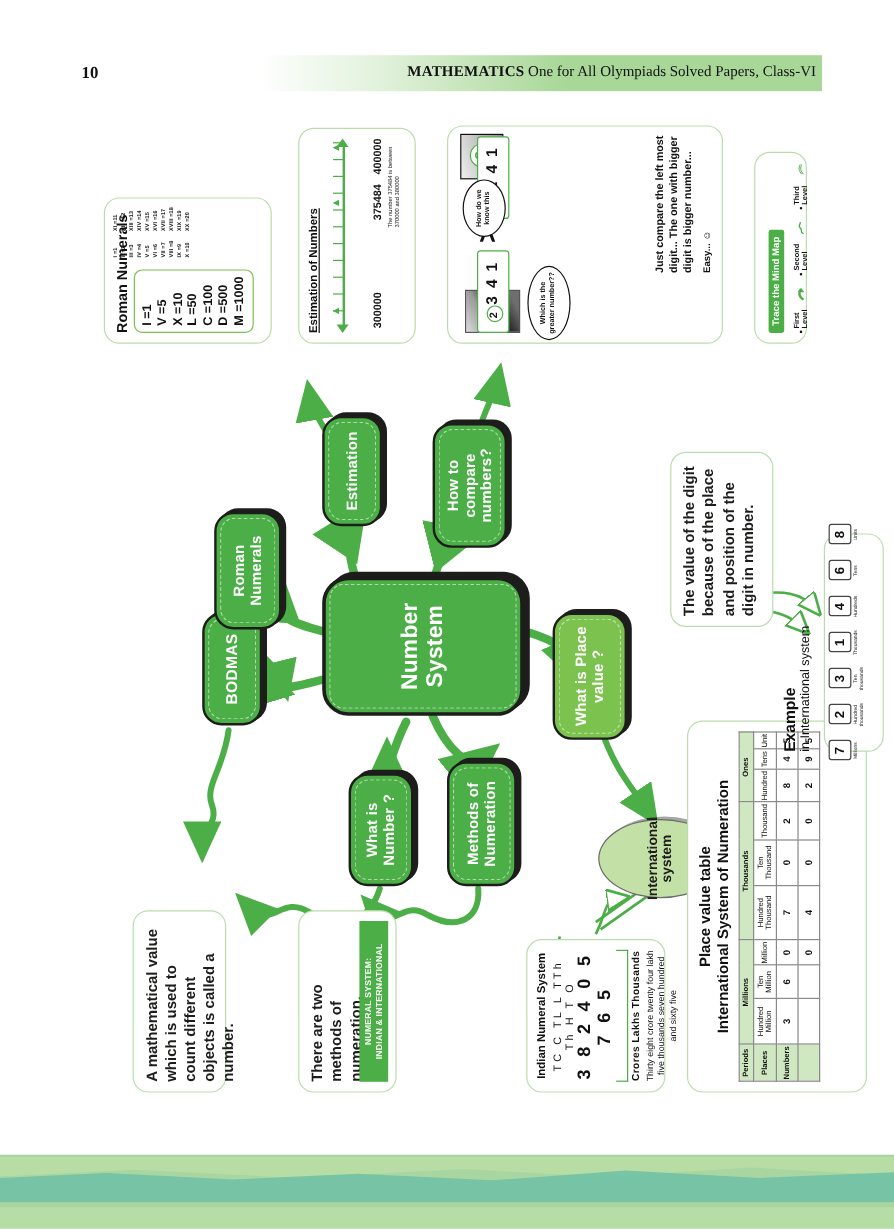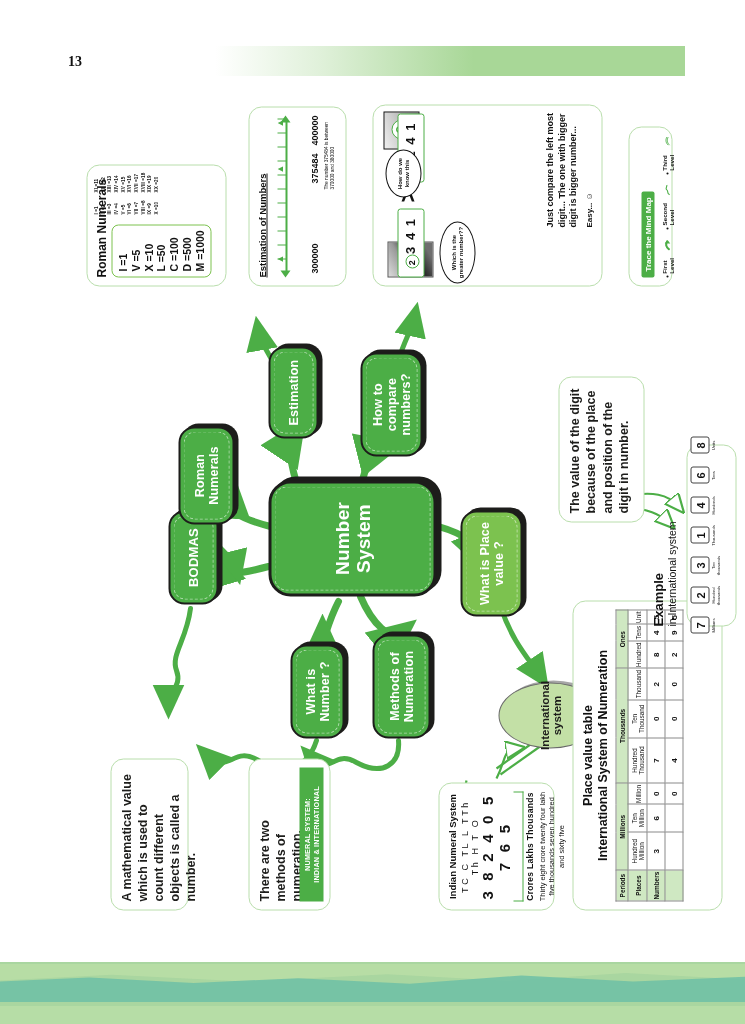--- a/index.html
+++ b/index.html
@@ -171,21 +171,25 @@
   .lg-arrow{width:16px;height:10px;}
 
   
   #links{position:absolute;left:0;top:0;width:830px;height:745px;pointer-events:none;}
 </style>
 </head>
 <body>
 
 <div id="page-header">
   <div id="header-band"></div>
-  <div id="folio">13</div>
+  <div id="folio">10</div>
+  <div id="header-text">
+    <span class="hdr-strong">MATHEMATICS</span>
+    <span>One for All Olympiads Solved Papers, Class-VI</span>
+  </div>
 </div>
 
 <div id="rot-wrap">
  <div id="canvas">
 
   <svg id="links" viewBox="0 0 830 745">
     <defs>
       <marker id="ah" markerWidth="7" markerHeight="7" refX="4" refY="3.2" orient="auto">
         <path d="M0,0 L7,3.2 L0,6.4 z" fill="#4cae46"></path>
       </marker>

